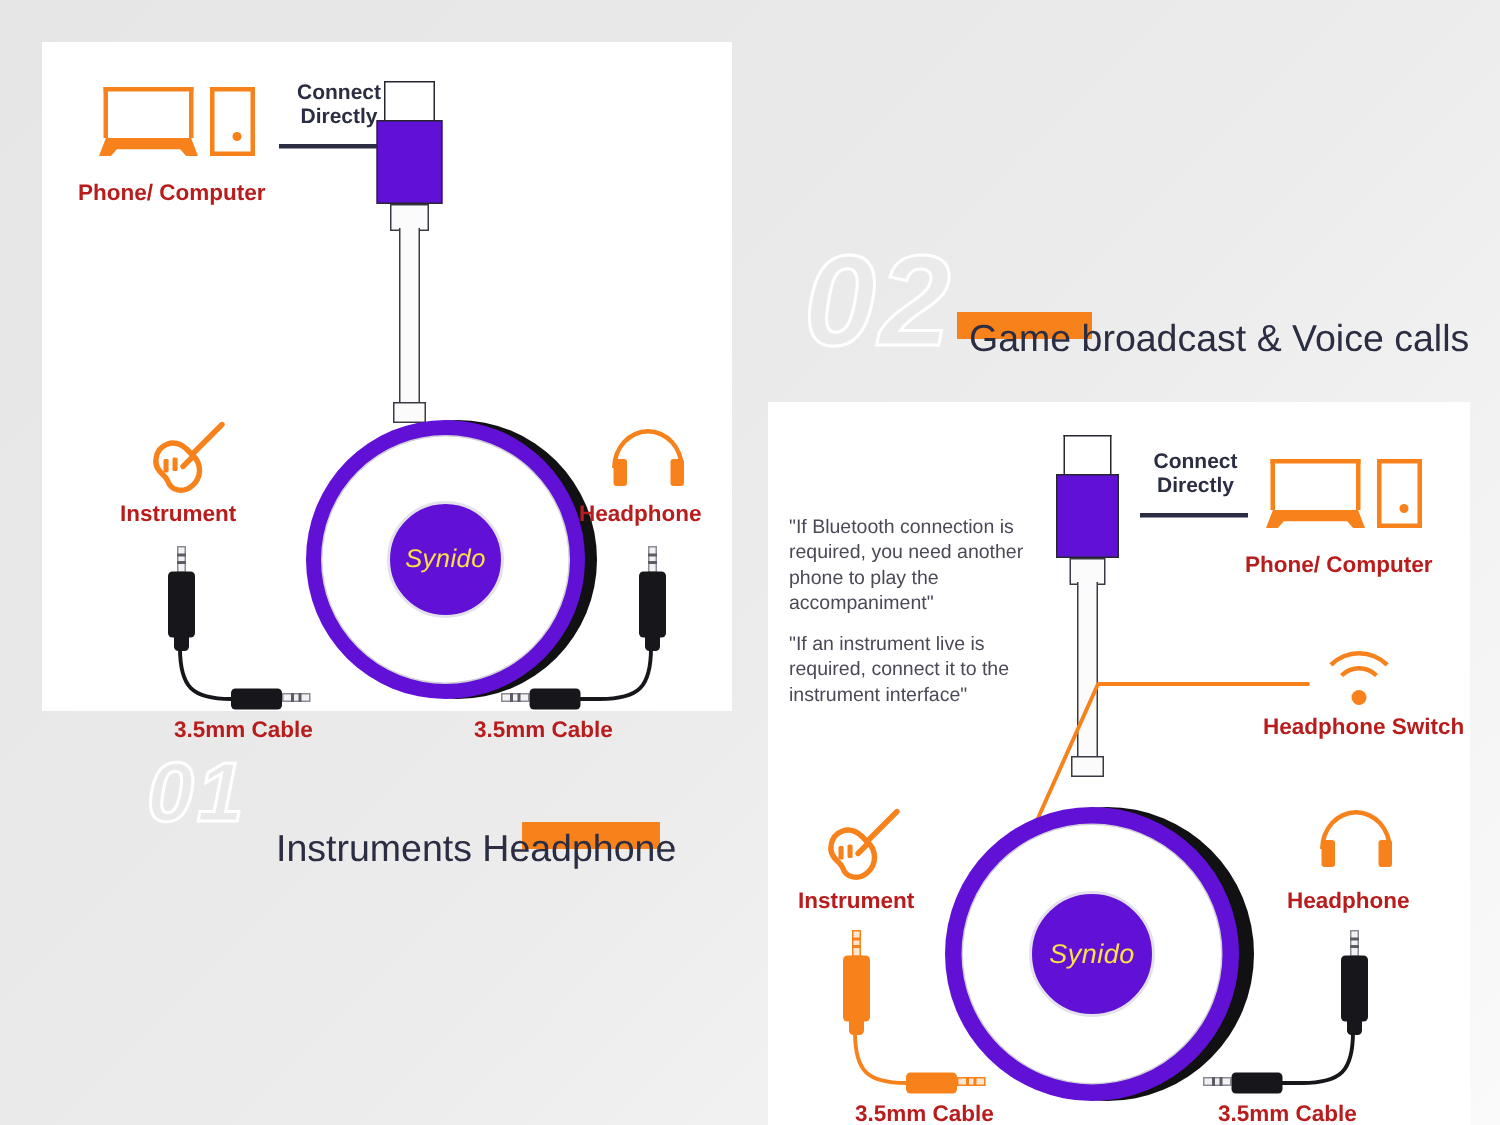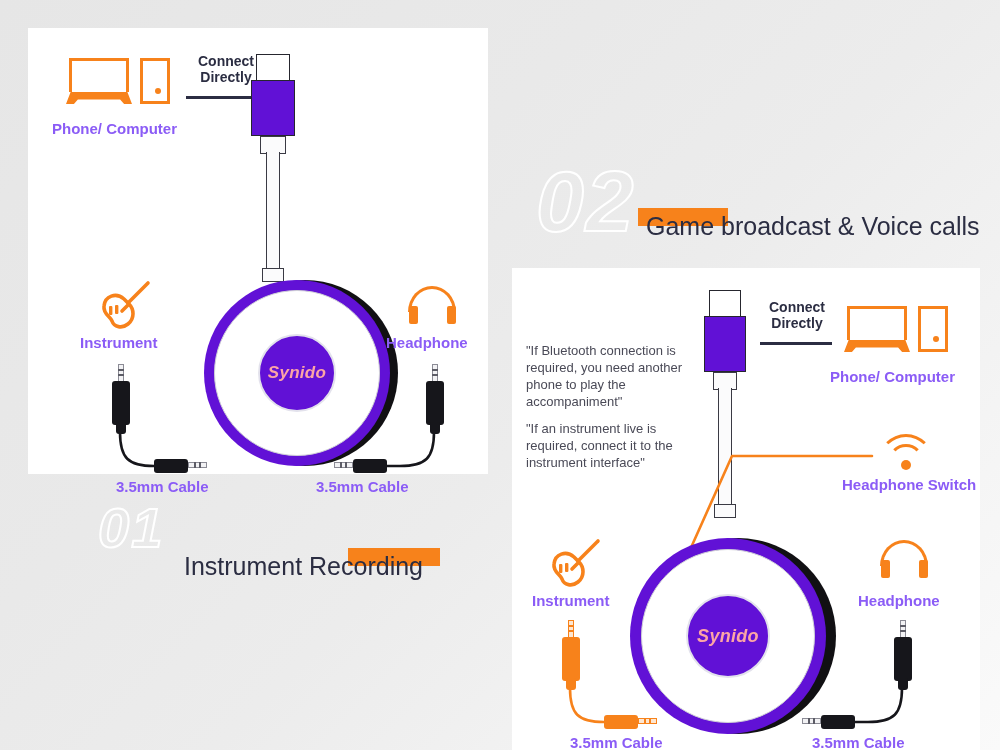--- a/index.html
+++ b/index.html
@@ -6,31 +6,31 @@
   html,body { width:1000px; height:750px; }
   body {
     font-family:"Liberation Sans", sans-serif;
     background:linear-gradient(135deg,#e6e6e6 0%,#e9e9e9 35%,#ececec 55%,#f4f4f4 80%,#fafafa 100%);
     position:relative; overflow:hidden;
   }
   .panel { position:absolute; background:#ffffff; }
   #panel1 { left:28px; top:28px; width:460px; height:446px; }
   #panel2 { left:512px; top:268px; width:468px; height:490px; }
 
-  .lbl { position:absolute; color:#8b5cf6; font-weight:bold; white-space:nowrap; }
+  .lbl { position:absolute; color:#b91c1c; font-weight:bold; white-space:nowrap; }
 
   
   .device { position:absolute; }
   .dev-shadow { position:absolute; border-radius:50%; background:#111013; }
   .dev-ring  { position:absolute; border-radius:50%; background:#6111d6; }
   .dev-face  { position:absolute; border-radius:50%; background:#ffffff;
                border:1px solid #cfcfd6; }
   .dev-hub   { position:absolute; border-radius:50%; background:#6111d6;
                border:2px solid #e3e2ec; display:flex; align-items:center; justify-content:center; }
-  .dev-hub span { color:#fca5a5; font-style:italic; font-weight:bold; letter-spacing:.3px; }
+  .dev-hub span { color:#fde047; font-style:italic; font-weight:normal; letter-spacing:.3px; }
 
   
   .usb-wire { position:absolute; background:#fbfbfc; border-left:1.5px solid #3a3a44;
               border-right:1.5px solid #3a3a44; }
   .usb-neck { position:absolute; background:#fbfbfc; border:1.5px solid #3a3a44; }
   .usb-body { position:absolute; background:#6111d6; border:1.5px solid #26262e; }
   .usb-tip  { position:absolute; background:#ffffff; border:1.5px solid #26262e; border-bottom:none; }
 
   
   .jack { position:absolute; }
@@ -161,21 +161,21 @@
     <div class="jack-pin" style="left:0; top:4px; width:19px; height:6px;"></div>
     <div class="jack-band" style="left:6px; top:4px; width:2px; height:6px;"></div>
     <div class="jack-band" style="left:11px; top:4px; width:2px; height:6px;"></div>
     <div class="jack-barrel" style="left:19px; top:1px; width:34px; height:14px; background:#16161b;"></div>
   </div>
   <div class="lbl" style="left:288px; top:450px; font-size:15px;">3.5mm Cable</div>
 </div>
 
 <div class="bignum" style="left:98px; top:500px; font-size:56px;">01</div>
 <div class="marker" style="left:348px; top:548px; width:92px; height:18px;"></div>
-<div class="sect-title" style="left:184px; top:552px; font-size:25px;">Instrument Recording</div>
+<div class="sect-title" style="left:184px; top:552px; font-size:25px;">Instruments Headphone</div>
 
 <div class="bignum" style="left:536px; top:158px; font-size:86px;">02</div>
 <div class="marker" style="left:638px; top:208px; width:90px; height:18px;"></div>
 <div class="sect-title" style="left:646px; top:212px; font-size:25px;">Game broadcast &amp; Voice calls</div>
 
 <div class="panel" id="panel2">
 
   <div class="usb-tip" style="left:197px; top:22px; width:32px; height:26px;"></div>
   <div class="usb-body" style="left:192px; top:48px; width:42px; height:56px;"></div>
   <div class="usb-neck" style="left:201px; top:104px; width:24px; height:18px;"></div>

